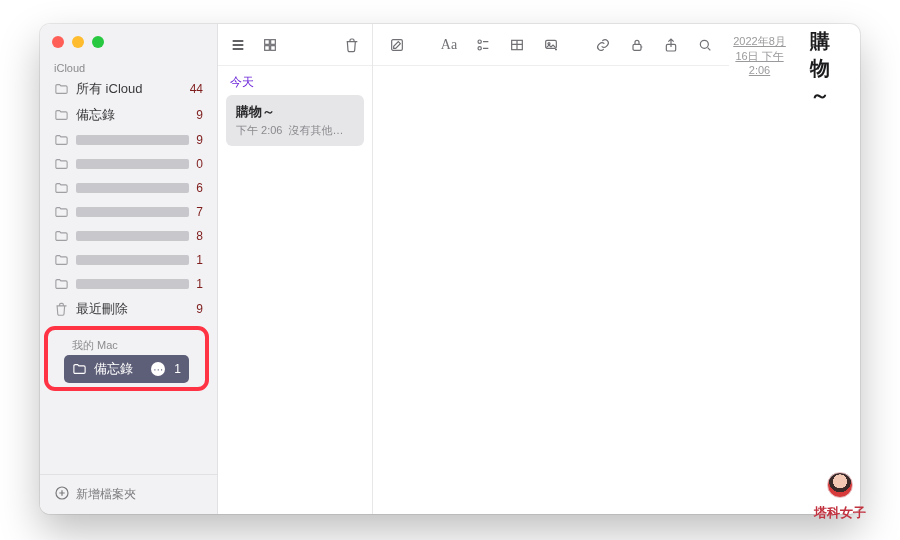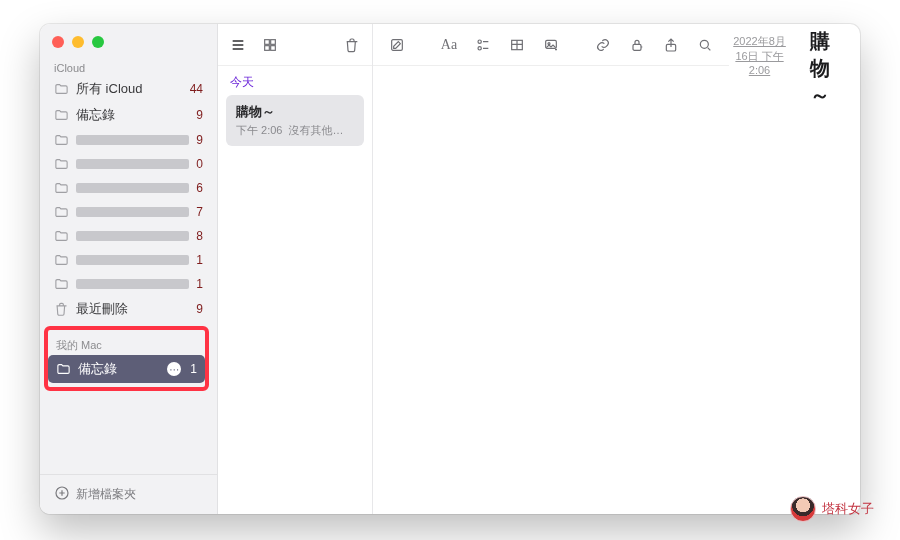--- a/index.html
+++ b/index.html
@@ -41,22 +41,22 @@
   }
   .folder .fi { width:15px; color:#a0a0a4; display:flex; align-items:center; }
   .folder .nm { flex:1; white-space:nowrap; overflow:hidden; text-overflow:ellipsis; }
   .folder .ct { color:#7f1d1d; font-size:12px; }
   .folder.blur .nm {
     color: transparent;
     background: linear-gradient(#c8c8cc,#c8c8cc);
     border-radius:2px; height:10px; width:60%;
   }
   .highlight-box {
-    border:4px solid #ff3344; border-radius:6px;
-    padding:2px 0 4px; margin:4px 8px 0 4px;
+    border:4px solid #ff3344; border-radius:11px;
+    padding:2px 16px 4px; margin:4px 8px 0 4px;
   }
   .folder.selected {
     background:#5d5e77; color:#fff; border-radius:5px;
     padding:5px 8px;
   }
   .folder.selected .fi, .folder.selected .ct { color:#fff; }
   .folder.selected .dots {
     width:14px;height:14px;border-radius:50%;background:#fff;color:#5d5e77;
     font-size:10px; display:flex;align-items:center;justify-content:center;margin-right:2px;
   }
@@ -91,22 +91,22 @@
   .editor-toolbar{
     height:42px;display:flex;align-items:center;gap:16px;padding:0 14px;
     border-bottom:1px solid #eee; color:#7a7a7e;
   }
   .editor-toolbar .grp{display:flex;gap:14px;align-items:center;}
   .editor-toolbar .spacer{flex:1;}
   .timestamp{ text-align:center;font-size:11px;color:#9a9a9d;padding:10px 0 4px;text-decoration:underline; }
   .note-body{ padding:4px 20px; font-size:20px; font-weight:700; color:#1c1c1e; }
   
   .watermark {
-    position:absolute; right:26px; bottom:18px;
-    display:flex;align-items:center;gap:6px;font-size:13px;color:#c23340;font-weight:400;
+    position:absolute; right:34px; bottom:18px;
+    display:flex;align-items:center;gap:6px;font-size:13px;color:#c23340;font-weight:700;flex-direction:column;
   }
   .watermark .ava{
     width:26px;height:26px;border-radius:50%;
     background: radial-gradient(circle at 50% 35%, #f3c9b5 0 35%, #3a2a2a 36% 55%, #d63a3a 56% 100%);
     border:1px solid #e6bfc3;
   }
   svg { width:16px;height:16px; }
 </style>
 </head>
 <body>

